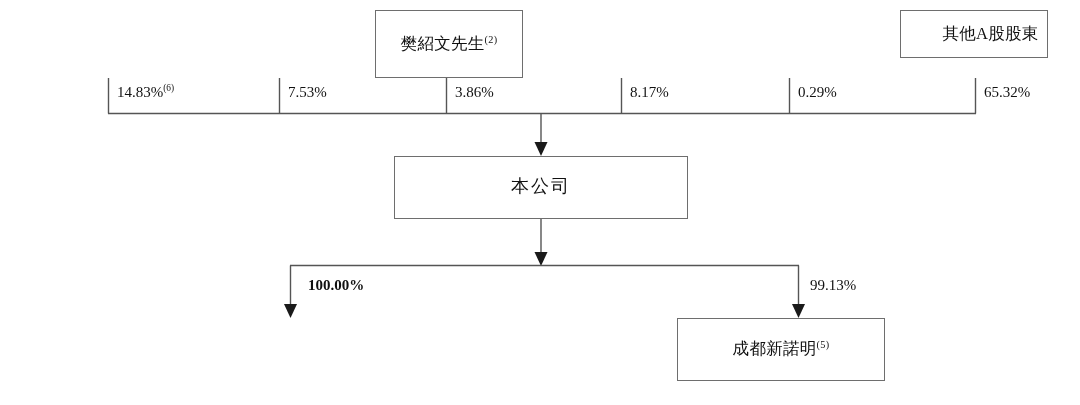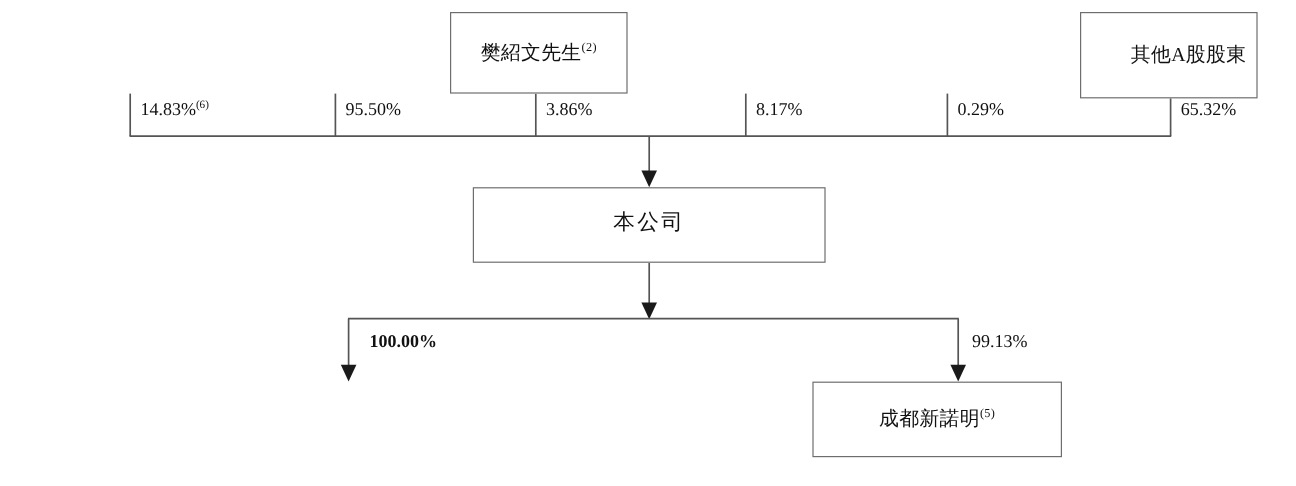--- a/index.html
+++ b/index.html
@@ -101,27 +101,27 @@
   </svg>
 
 
 
   <div class="node-box" style="left:375px; top:10px; width:148px; height:68px;">
     <span class="node-label"><span>樊紹文先生</span><sup>(2)</sup></span>
   </div>
 
 
 
-  <div class="node-box" style="left:900px; top:10px; width:148px; height:72px;padding-left:33px;">
+  <div class="node-box" style="left:900px; top:10px; width:148px; height:48px;padding-left:33px;">
     <span class="node-label"><span>其他A股股東</span></span>
   </div>
 
   <div class="edge-label" style="left:117px; top:84px;"><span>14.83%</span><sup>(6)</sup></div>
 
-  <div class="edge-label" style="left:288px; top:84px;"><span>95.50%</span></div>
+  <div class="edge-label" style="left:288px; top:84px;"><span>7.53%</span></div>
 
   <div class="edge-label" style="left:455px; top:84px;"><span>3.86%</span></div>
 
   <div class="edge-label" style="left:630px; top:84px;"><span>8.17%</span></div>
 
   <div class="edge-label" style="left:798px; top:84px;"><span>0.29%</span></div>
 
   <div class="edge-label" style="left:984px; top:84px;text-align:center;"><span>65.32%</span></div>
 
   <div class="node-box" style="left:394px; top:156px; width:294px; height:63px;font-family:Liberation Mono, monospace;">

